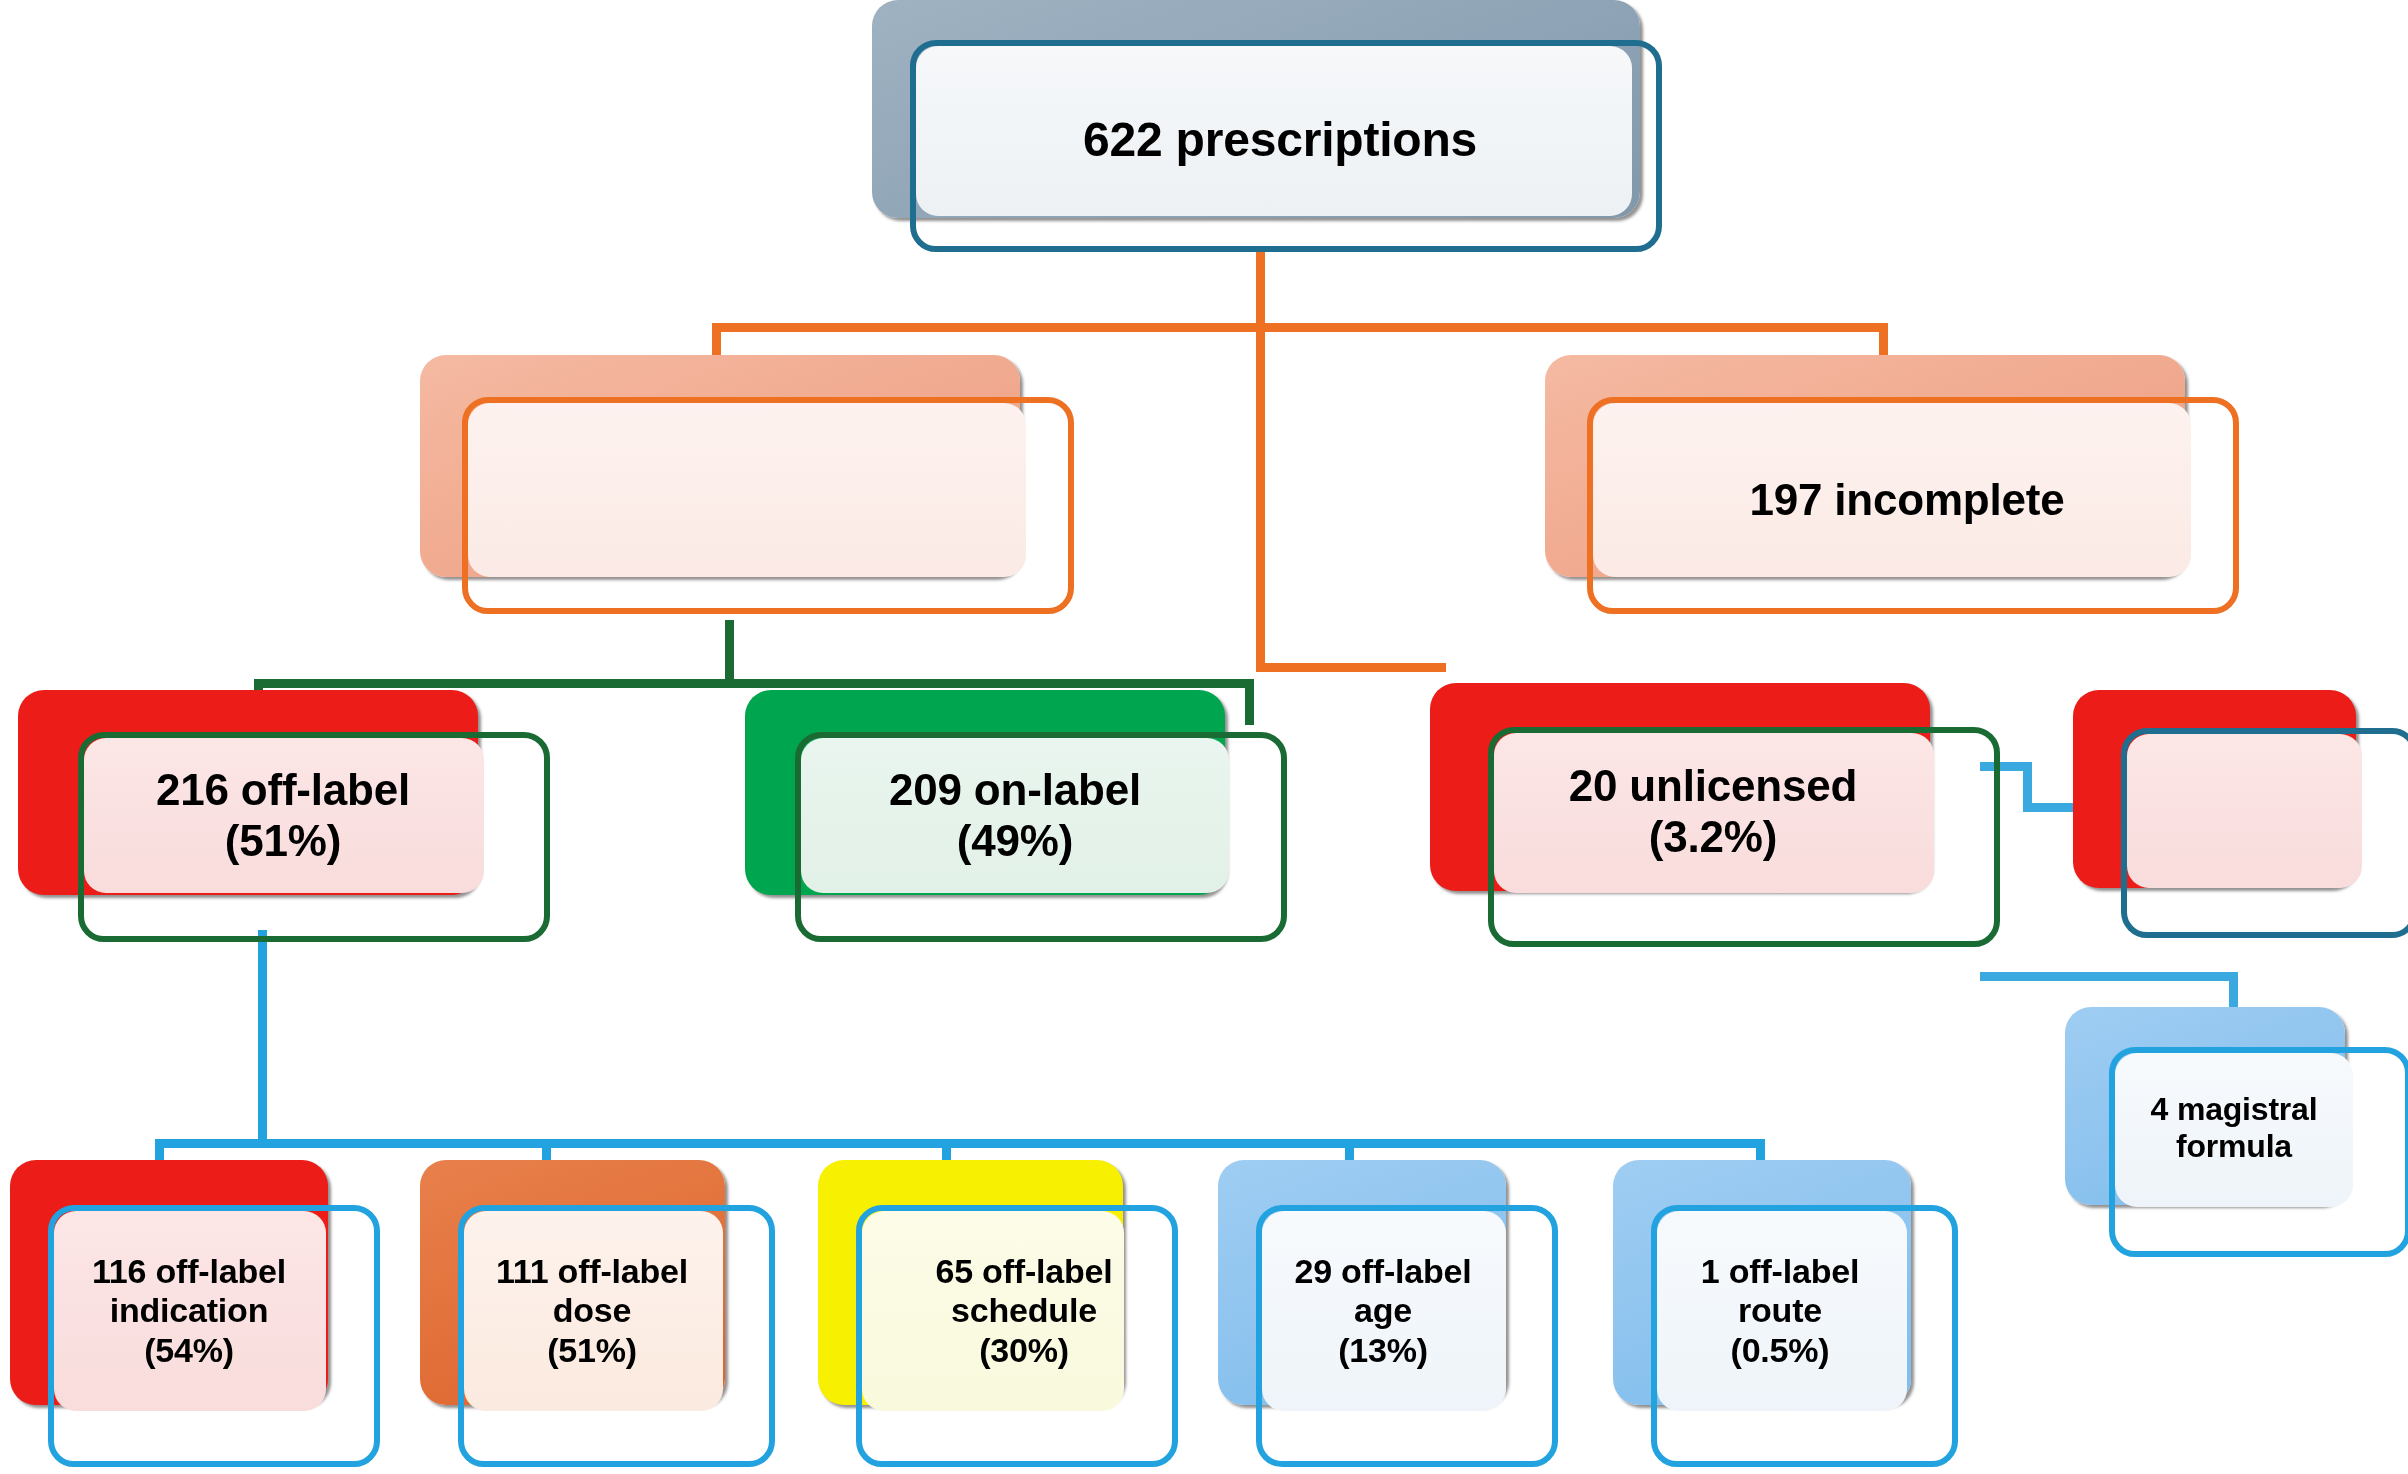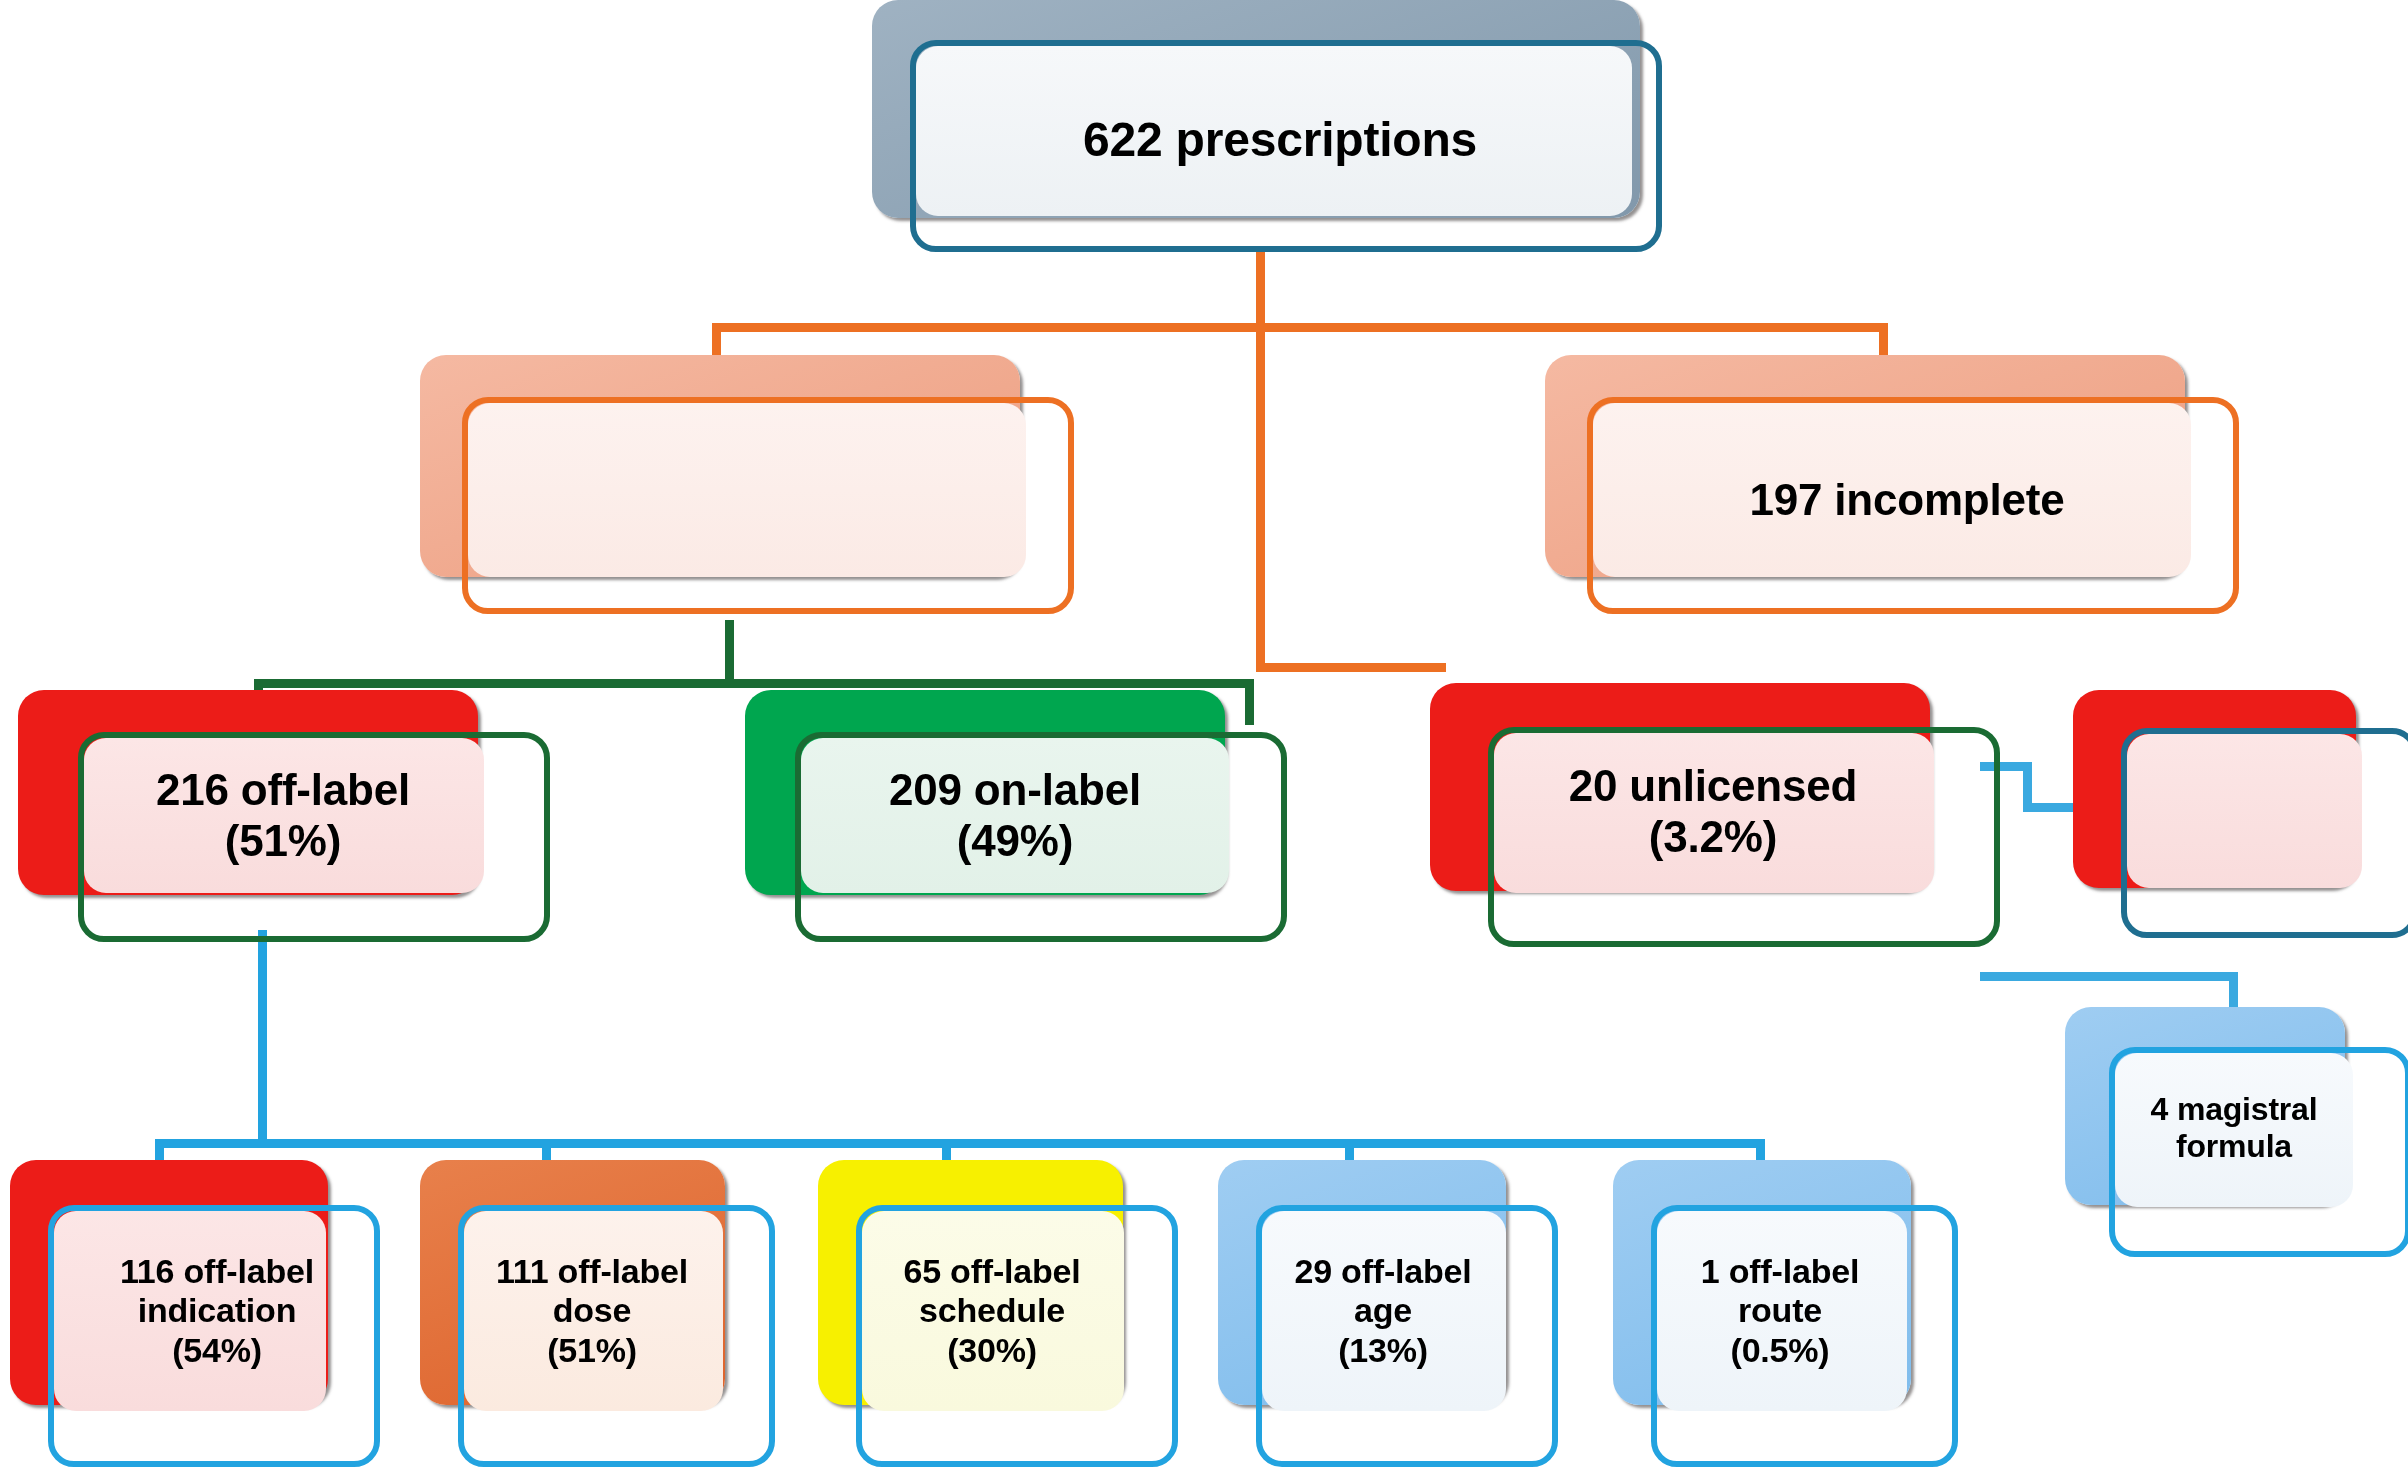--- a/index.html
+++ b/index.html
@@ -112,39 +112,39 @@
     <div class="front" style="left:44px;top:40px;width:290px;height:198px;border:6px solid #22a3e0;"></div>
     <div class="fill" style="left:50px;top:46px;width:238px;height:154px;background:linear-gradient(180deg,#f7fafd,#eef4f9);"></div>
     <div class="lbl" style="left:44px;top:38px;width:250px;height:166px;font-size:32px;">4 magistral
 formula</div>
   </div>
 
   <div class="node" style="left:10px;top:1160px;width:390px;height:314px;">
     <div class="shadow" style="width:318px;height:245px;background:#ec1c18;"></div>
     <div class="front" style="left:38px;top:45px;width:320px;height:250px;border:6px solid #22a3e0;"></div>
     <div class="fill" style="left:44px;top:51px;width:272px;height:200px;background:linear-gradient(180deg,#fce6e6,#f9dcdc);"></div>
-    <div class="lbl" style="left:38px;top:44px;width:282px;height:214px;font-size:34px;margin-left:28px;">116 off-label
+    <div class="lbl" style="left:38px;top:44px;width:282px;height:214px;font-size:34px;">116 off-label
 indication
 (54%)</div>
   </div>
 
   <div class="node" style="left:420px;top:1160px;width:380px;height:314px;">
     <div class="shadow" style="width:305px;height:245px;background:linear-gradient(160deg,#e8804b,#dd632c);"></div>
     <div class="front" style="left:38px;top:45px;width:305px;height:250px;border:6px solid #22a3e0;"></div>
     <div class="fill" style="left:44px;top:51px;width:259px;height:200px;background:linear-gradient(180deg,#fdf2ec,#fbeadf);"></div>
     <div class="lbl" style="left:38px;top:44px;width:268px;height:214px;font-size:34px;">111 off-label
 dose
 (51%)</div>
   </div>
 
   <div class="node" style="left:818px;top:1160px;width:385px;height:314px;">
     <div class="shadow" style="width:305px;height:245px;background:#f7f000;"></div>
     <div class="front" style="left:38px;top:45px;width:310px;height:250px;border:6px solid #22a3e0;"></div>
     <div class="fill" style="left:44px;top:51px;width:262px;height:200px;background:linear-gradient(180deg,#fcfce8,#f9f9dd);"></div>
-    <div class="lbl" style="left:38px;top:44px;width:272px;height:214px;font-size:34px;">65 off-label
+    <div class="lbl" style="left:38px;top:44px;width:272px;height:214px;font-size:34px;padding-left:32px;">65 off-label
 schedule
 (30%)</div>
   </div>
 
   <div class="node" style="left:1218px;top:1160px;width:370px;height:314px;padding-left:12px;">
     <div class="shadow" style="width:288px;height:245px;background:linear-gradient(160deg,#9fcdf2,#7fbcec);"></div>
     <div class="front" style="left:38px;top:45px;width:290px;height:250px;border:6px solid #22a3e0;"></div>
     <div class="fill" style="left:44px;top:51px;width:244px;height:200px;background:linear-gradient(180deg,#f7fafd,#eef4f9);"></div>
     <div class="lbl" style="left:38px;top:44px;width:254px;height:214px;font-size:34px;">29 off-label
 age

